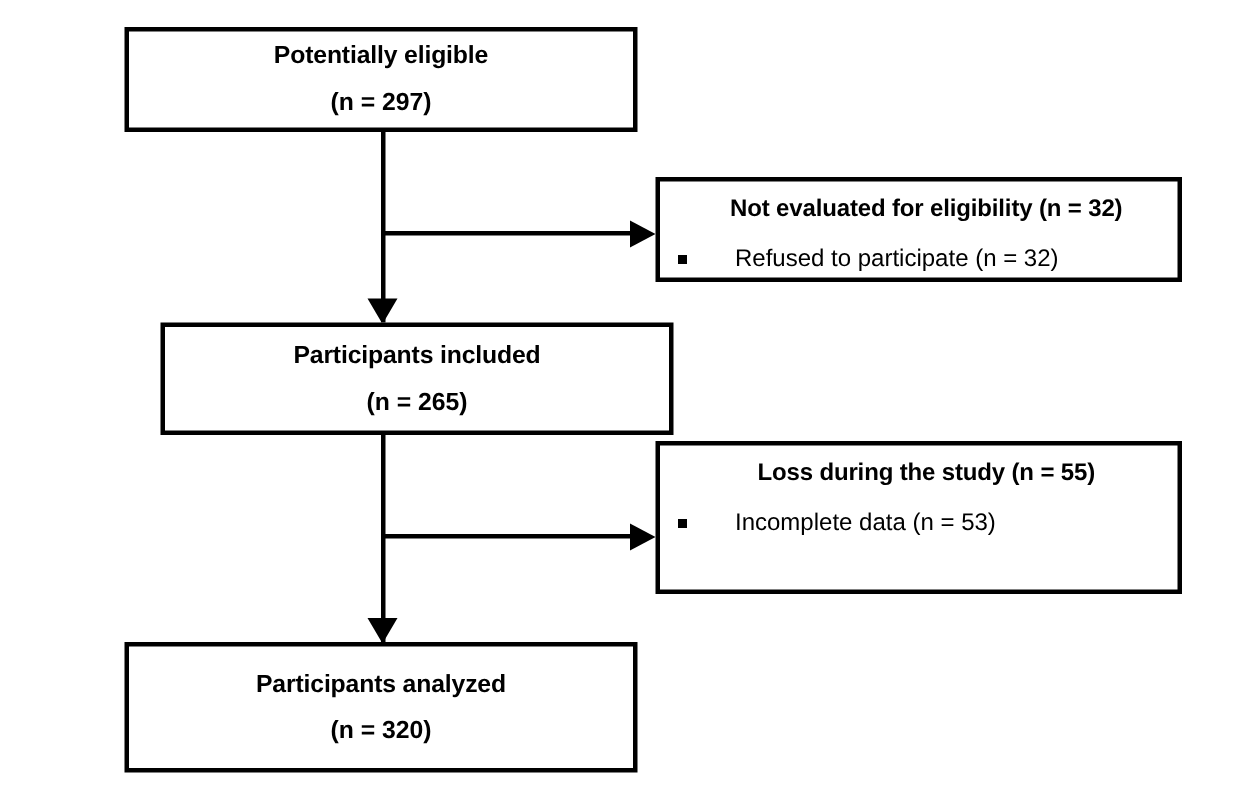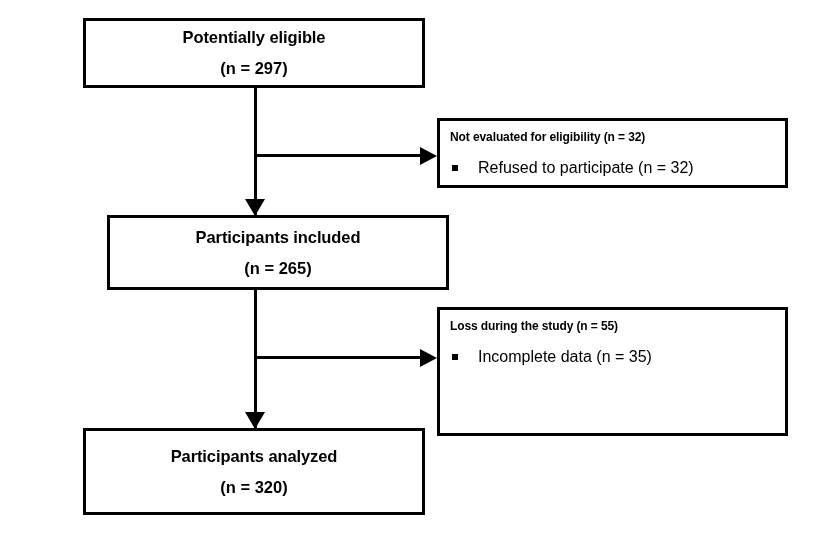--- a/index.html
+++ b/index.html
@@ -49,35 +49,36 @@
   }
   .node-sub {
     font-size: 16.5px;
     font-weight: bold;
     line-height: 1.25;
     margin-top: 10px;
     white-space: nowrap;
   }
   .side .node-title {
     padding-left: 10px;
-    font-size: 12px;
+    font-size: 16px;
+    text-align: center;
   }
 
   
   .bullets {
     list-style: none;
     margin: 0;
     padding: 0;
   }
   .bullet-item {
     position: relative;
     font-size: 16px;
     font-weight: normal;
     line-height: 1.2;
-    padding-left: 38px;
+    padding-left: 50px;
     margin-top: 13px;
     white-space: nowrap;
   }
   .bullet-marker {
     position: absolute;
     left: 12px;
     top: 7px;
     width: 6px;
     height: 6px;
     background: #000000;
@@ -143,26 +144,26 @@
         <span>Refused to participate (n = 32)</span>
       </li>
     </ul>
   </div>
 
   <div class="node main" style="top:215px; height:75px;margin-left:24px;">
     <div class="node-title">Participants included</div>
     <div class="node-sub">(n = 265)</div>
   </div>
 
-  <div class="node side" style="top:307px; height:129px;">
+  <div class="node side" style="top:294px; height:102px;">
     <div class="node-title">Loss during the study (n = 55)</div>
     <ul class="bullets">
       <li class="bullet-item">
         <span class="bullet-marker"></span>
-        <span>Incomplete data (n = 35)</span>
+        <span>Incomplete data (n = 53)</span>
       </li>
     </ul>
   </div>
 
   <div class="node main" style="top:428px; height:87px;">
     <div class="node-title">Participants analyzed</div>
     <div class="node-sub">(n = 320)</div>
   </div>
 
 </div>

